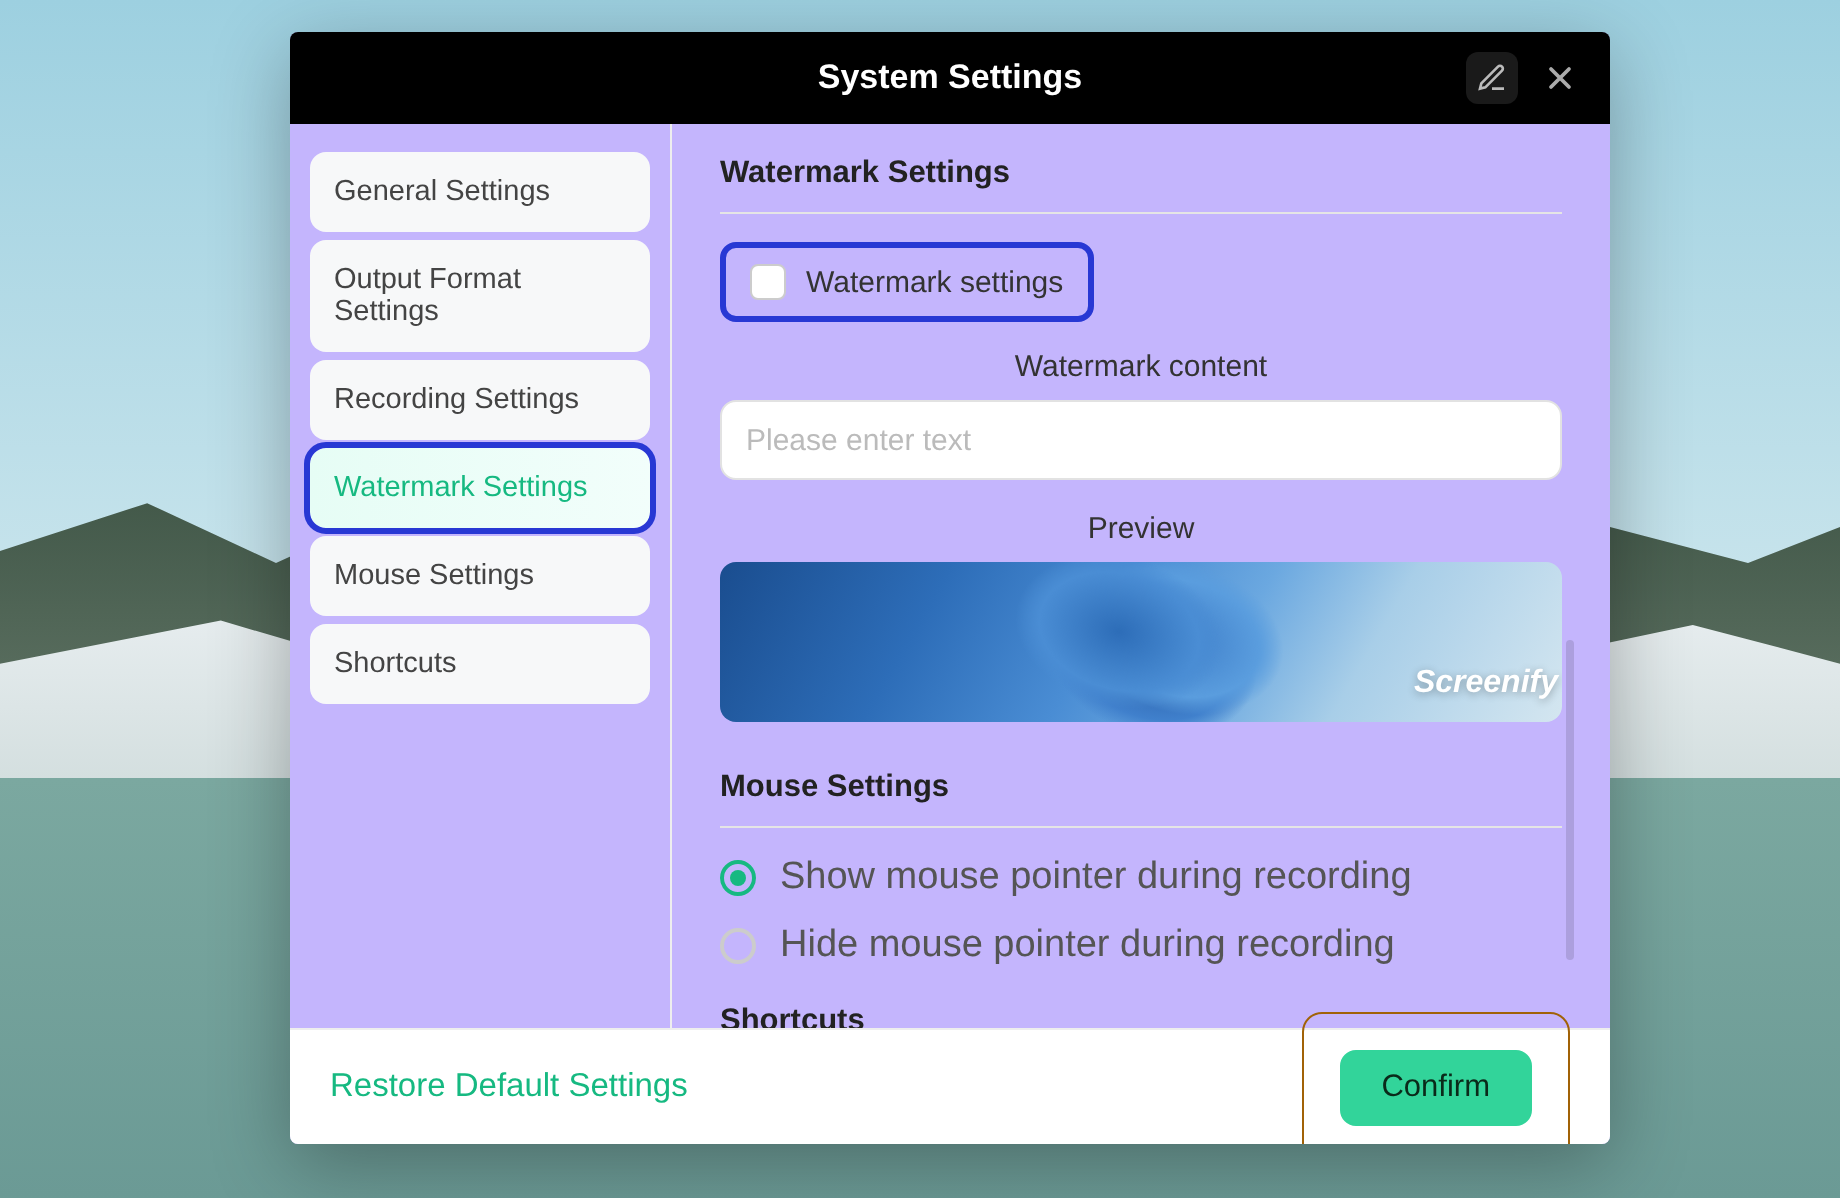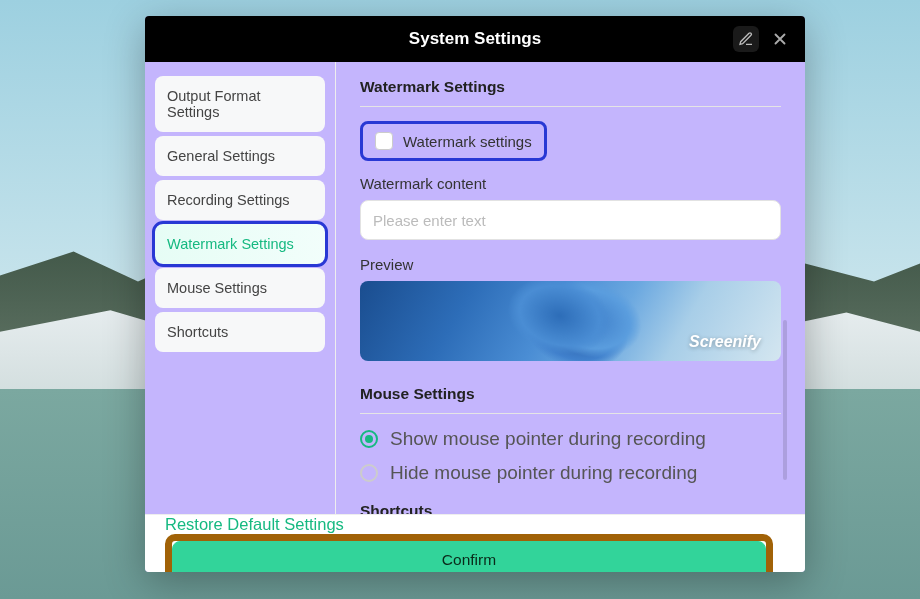--- a/index.html
+++ b/index.html
@@ -72,64 +72,64 @@
 .section-title { font-size: 15.5px; font-weight: 700; color: #222; margin-bottom: 14px; }
 .section-title.bordered { border-bottom: 1px solid #e5e5e5; padding-bottom: 10px; }
 .wm-checkbox-wrap {
   display: inline-flex; align-items: center; gap: 10px;
   padding: 8px 12px; border-radius: 8px;
   border: 3px solid #2838d4;
   margin-bottom: 14px;
 }
 .cb { width:18px; height:18px; border:1.5px solid #ccc; border-radius:4px; background:#fff; flex-shrink:0;}
 .wm-checkbox-wrap span { font-size:15px; color:#333; }
-.sub-label { font-size:15px; color:#333; margin-bottom:8px; }
+.sub-label { font-size:15px; color:#333; margin-bottom:8px;text-align:center; }
 .text-input {
   width: 100%; height: 40px; border:1px solid #e2e2e2; border-radius:8px;
   padding: 0 12px; font-size:15px; color:#333;
   margin-bottom: 16px;
 }
 .text-input::placeholder { color:#bbb; }
 .preview-box {
   width:100%; height:80px; border-radius:8px; overflow:hidden; position:relative;
   background: linear-gradient(120deg, #1a4d8f 0%, #2d6db8 25%, #4a8dd4 45%, #6ba8e0 60%, #a8cee8 75%, #d4e6f0 100%);
   margin-bottom: 24px;
 }
 .preview-flower {
   position:absolute; left:28%; top:-10%; width:48%; height:120%;
   background:
     radial-gradient(ellipse 40% 60% at 40% 50%, #2d6db8 0%, #4a8dd4 50%, transparent 65%),
     radial-gradient(ellipse 40% 60% at 55% 45%, #3d7dc8 0%, #5a9dde 50%, transparent 65%),
     radial-gradient(ellipse 40% 60% at 50% 60%, #2558a0 0%, #4080cc 50%, transparent 65%);
   transform: rotate(15deg);
 }
 .preview-brand {
-  position:absolute; right:20px; bottom:10px; color:#fff; font-size:16px;
+  position:absolute; right:2px; bottom:10px; color:#fff; font-size:16px;
   font-style: italic; font-weight:600;
   text-shadow: 0 1px 4px rgba(0,0,0,0.3);
 }
 .radio-row { display:flex; align-items:center; gap:12px; margin-bottom:12px; cursor:pointer;}
 .radio { width:18px; height:18px; border:2px solid #ccc; border-radius:50%; display:flex;
   align-items:center; justify-content:center; flex-shrink:0;}
 .radio.checked { border-color:#16b981; }
 .radio.checked::after { content:""; width:8px; height:8px; background:#16b981; border-radius:50%; }
 .radio-row span { font-size:19px; color:#555; }
 .footer {
-  height: 58px; border-top:1px solid #eee; display:flex; 
-  padding: 0 20px; flex-shrink:0; background:#fff;flex-direction:column;
+  height: 58px; border-top:1px solid #eee; display:flex; align-items:center;
+  padding: 0 20px; flex-shrink:0; background:#fff;
 }
 .restore-link { color:#16b981; font-size:16.5px; font-weight:500; cursor:pointer; }
 .footer-spacer { flex:1; }
 .btn {
   height:38px; padding:0 20px; border-radius:8px; font-size:15.5px; font-weight:500;
   cursor:pointer; display:flex; align-items:center; justify-content:center;
   border:1px solid #e0e0e0; background:#fff; color:#333;
 }
 .btn.primary { background:#32d49a; color:#0a2a1a; border-color:#32d49a; }
-.btn-hl { border:7px solid #a16207; border-radius:10px; padding:0; margin-right:12px;}
+.btn-hl { border:1px solid #a16207; border-radius:10px; padding:18px; }
 .main::-webkit-scrollbar { width:6px; }
 .main::-webkit-scrollbar-thumb { background:#ccc; border-radius:3px; }
 .outer-scroll { position:absolute; right:133px; top:320px; width:4px; height:160px;
   background:rgba(0,0,0,0.12); border-radius:2px;}
 </style>
 </head>
 <body>
 
 <div class="bg-layer">
   <div class="bg-sky"></div>
@@ -150,22 +150,22 @@
       <div class="titlebar-btn">
         <svg width="18" height="18" viewBox="0 0 24 24" fill="none" stroke="#aaa" stroke-width="2.5" stroke-linecap="round">
           <path d="M18 6L6 18M6 6l12 12"></path>
         </svg>
       </div>
     </div>
   </div>
 
   <div class="content">
     <div class="sidebar">
+      <div class="sidebar-item">General Settings</div>
       <div class="sidebar-item">Output Format Settings</div>
-      <div class="sidebar-item">General Settings</div>
       <div class="sidebar-item">Recording Settings</div>
       <div class="sidebar-item active highlight">Watermark Settings</div>
       <div class="sidebar-item">Mouse Settings</div>
       <div class="sidebar-item">Shortcuts</div>
     </div>
 
     <div class="divider"></div>
 
     <div class="main">
       <div class="section-title bordered">Watermark Settings</div>

